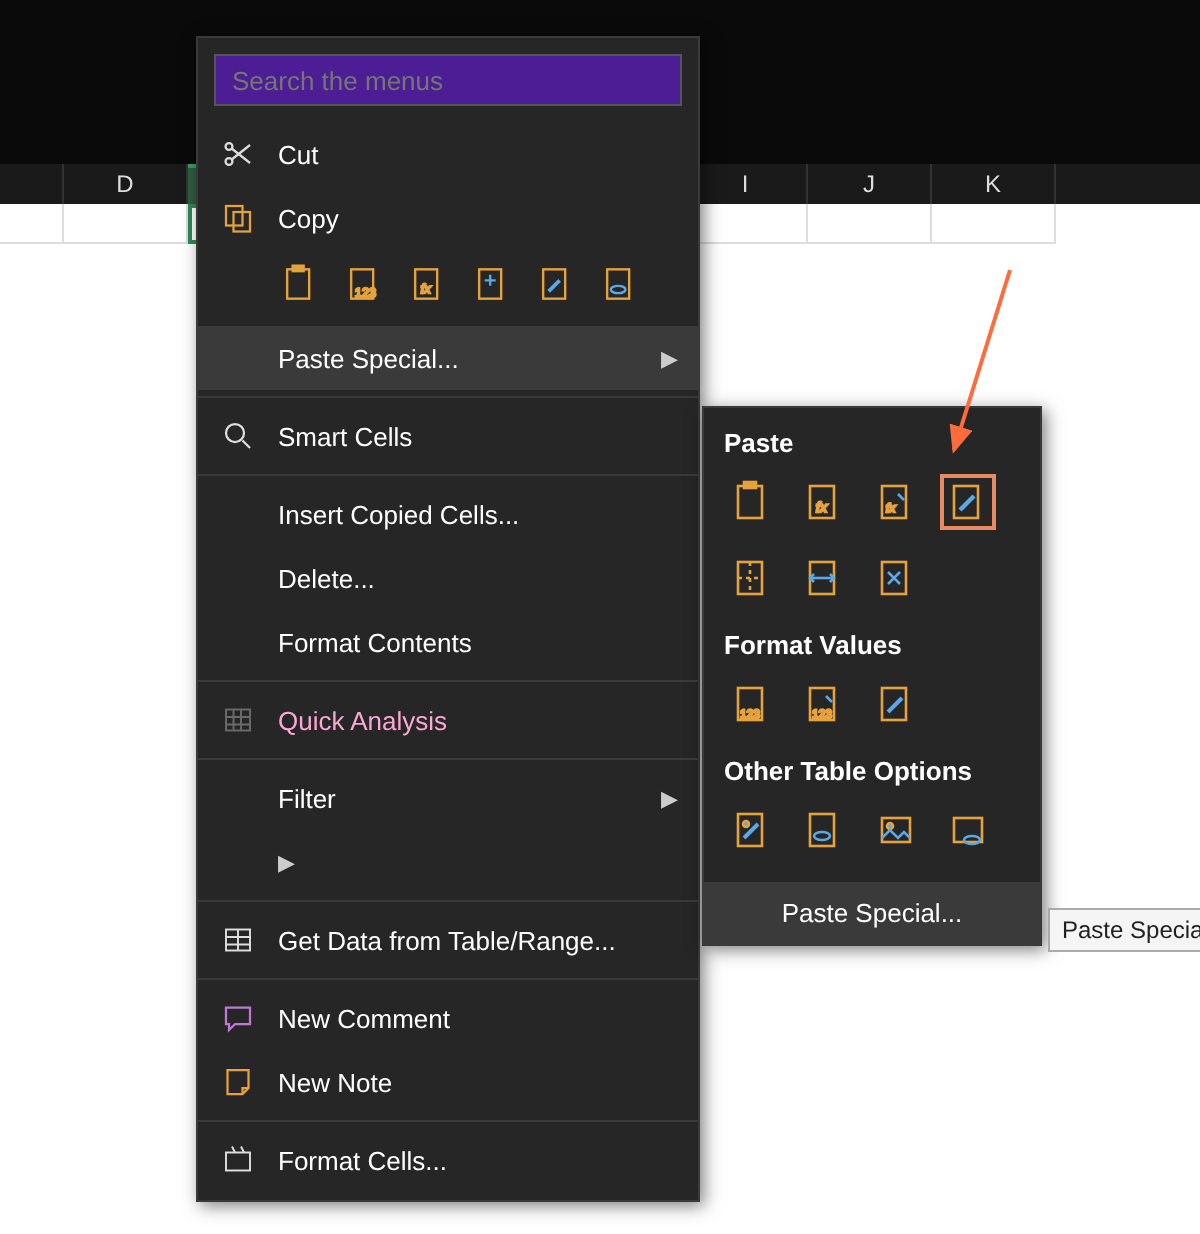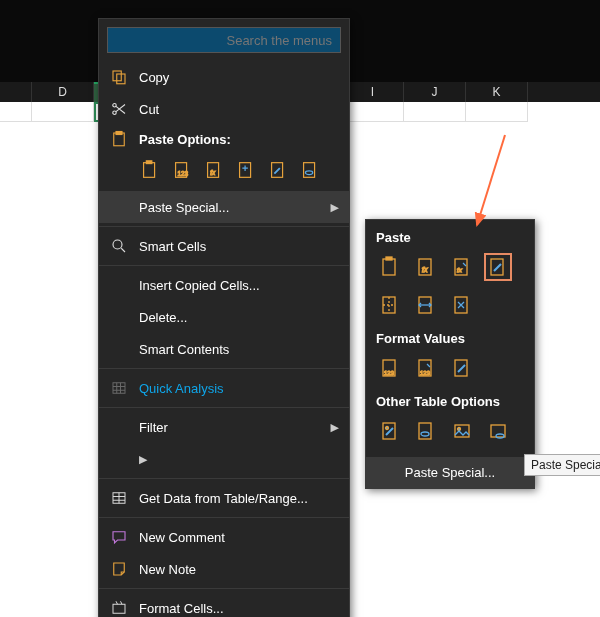--- a/index.html
+++ b/index.html
@@ -64,36 +64,35 @@
     width: 252px;
     background: #262626;
     border: 1px solid #3a3a3a;
     box-shadow: 2px 2px 8px rgba(0,0,0,.5);
     padding-bottom: 4px;
   }
   .search {
     margin: 8px;
     height: 26px;
     border: 1px solid #555;
-    background: #0c4a6e;
+    background: #4c1d95;
     color: #9a9a9a;
     padding: 0 8px;
     width: calc(100% - 16px);
     font-size: 13px;
-    text-align: right;
   }
   .item {
     display: flex;
     align-items: center;
     height: 32px;
     padding: 0 10px 0 10px;
     gap: 10px;
     cursor: default;
   }
-  .item.disabled { color: #0ea5e9; }
+  .item.disabled { color: #f9a8d4; }
   .item.hover { background: #3a3a3a; }
   .item .label { flex: 1; }
   .item .chev { color: #ccc; font-size: 11px; }
   .ico {
     width: 20px;
     height: 20px;
     display: inline-flex;
     align-items: center;
     justify-content: center;
     flex: 0 0 20px;
@@ -114,27 +113,26 @@
     height: 26px;
     display: inline-flex;
     align-items: center;
     justify-content: center;
   }
   .pbtn svg { width: 22px; height: 22px; }
 
   .submenu {
     position: absolute;
     top: 203px;
-    left: 365px;
+    left: 351px;
     width: 170px;
     background: #262626;
     border: 1px solid #3a3a3a;
     box-shadow: 2px 2px 8px rgba(0,0,0,.5);
     padding: 6px 0 0 0;
-    margin-top: 16px;
   }
   .sub-h {
     font-weight: 700;
     font-size: 13px;
     padding: 4px 10px 6px 10px;
   }
   .sub-row {
     display: flex;
     gap: 8px;
     padding: 2px 10px 8px 10px;
@@ -206,48 +204,39 @@
       <div class="gridcell"></div>
       <div class="gridcell"></div>
   </div>
 </div>
 
 <div class="ctx">
   <input class="search" placeholder="Search the menus" style="">
 
   <div class="item">
     <span class="ico">
-      <svg viewBox="0 0 24 24" fill="none" stroke="#e6a23c" stroke-width="1.5">
-          <rect x="4" y="4" width="11" height="13"></rect>
-          <rect x="9" y="8" width="11" height="13"></rect>
-        </svg>
-    </span>
-    <span class="label">Copy</span>
-  </div>
-
-  <div class="item">
-    <span class="ico">
       <svg viewBox="0 0 24 24" fill="none" stroke="#ddd" stroke-width="1.5">
           <circle cx="6" cy="7" r="2.3"></circle>
           <circle cx="6" cy="17" r="2.3"></circle>
           <path d="M8 8.5 L20 18 M8 15.5 L20 6"></path>
         </svg>
     </span>
     <span class="label">Cut</span>
   </div>
 
-  <div class="item" style="height:28px">
+  <div class="item">
     <span class="ico">
       <svg viewBox="0 0 24 24" fill="none" stroke="#e6a23c" stroke-width="1.5">
-          <rect x="5" y="4" width="14" height="17"></rect>
-          <rect x="8" y="2" width="8" height="4" fill="#e6a23c"></rect>
+          <rect x="4" y="4" width="11" height="13"></rect>
+          <rect x="9" y="8" width="11" height="13"></rect>
         </svg>
     </span>
-    <span class="label" style="font-weight:600">Paste Options:</span>
-  </div>
+    <span class="label">Copy</span>
+  </div>
+
   <div class="paste-row">
     <span class="pbtn">
         <svg viewBox="0 0 24 24" fill="none" stroke="#e6a23c" stroke-width="1.3">
           <rect x="5" y="4" width="12" height="16"></rect>
           <rect x="8" y="2" width="6" height="3" fill="#e6a23c"></rect>
         </svg>
       </span>
     <span class="pbtn">
         <svg viewBox="0 0 24 24" fill="none" stroke="#e6a23c" stroke-width="1.3">
           <rect x="5" y="4" width="12" height="16"></rect>
@@ -303,21 +292,21 @@
   <div class="item">
     <span class="ico"></span>
     <span class="label">Insert Copied Cells...</span>
   </div>
   <div class="item">
     <span class="ico"></span>
     <span class="label">Delete...</span>
   </div>
   <div class="item">
     <span class="ico"></span>
-    <span class="label">Smart Contents</span>
+    <span class="label">Format Contents</span>
   </div>
 
   <div class="sep"></div>
 
   <div class="item disabled">
     <span class="ico">
         <svg viewBox="0 0 24 24" fill="none" stroke="#6a6a6a" stroke-width="1.3">
           <rect x="4" y="5" width="16" height="14"></rect>
           <path d="M4 10h16M4 15h16M9 5v14M14 5v14"></path>
         </svg>

